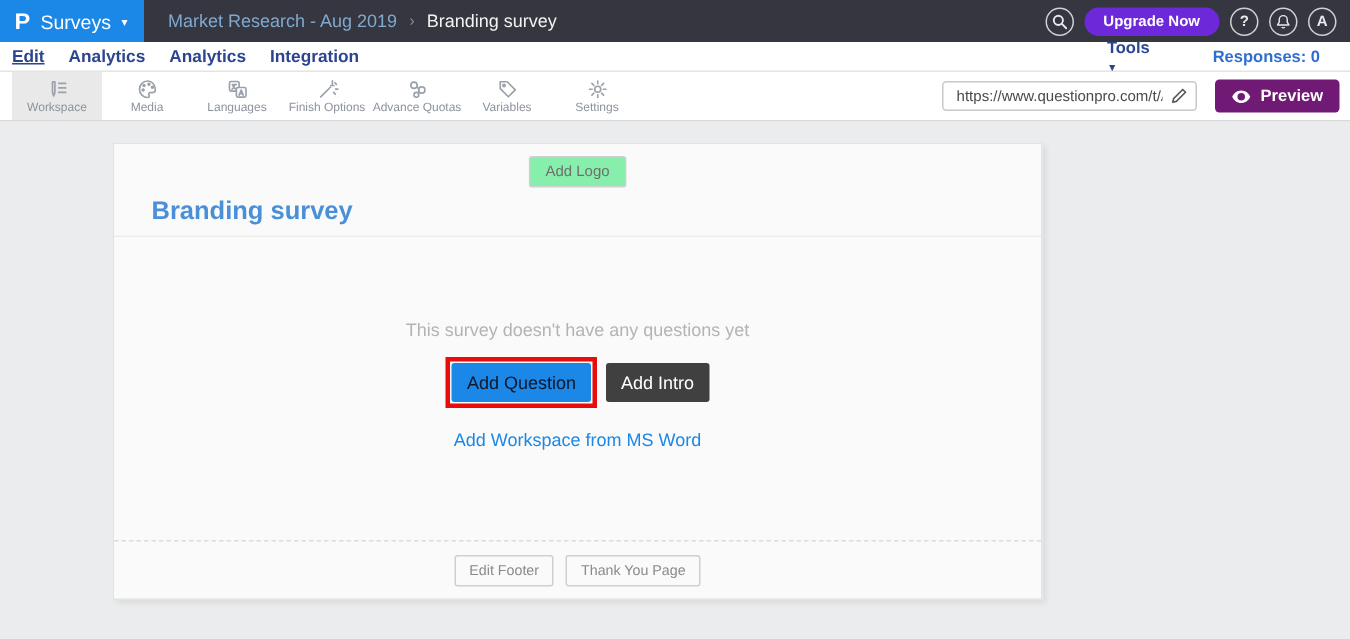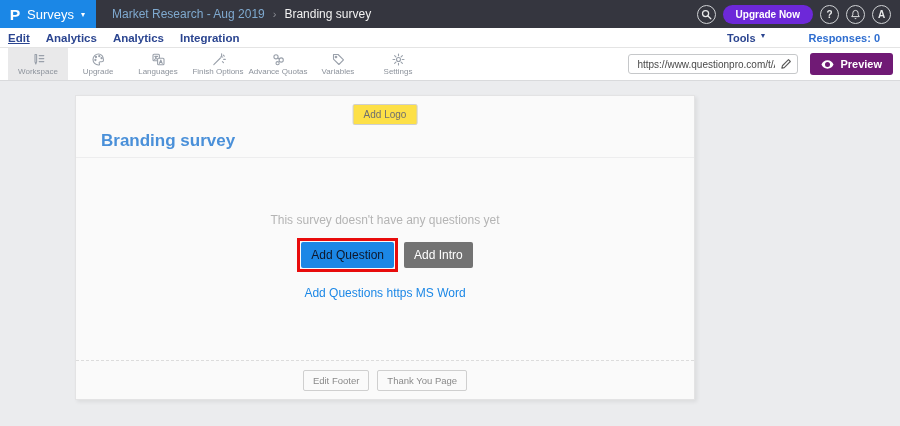--- a/index.html
+++ b/index.html
@@ -19,48 +19,48 @@
   .topbar-right { margin-left:auto; display:flex; align-items:center; gap:7px; padding-right:9px; }
   .circle-btn { width:19px; height:19px; border:1.5px solid #cfd1d4; border-radius:50%; display:flex; align-items:center; justify-content:center; color:#e8e9ea; font-size:10px; font-weight:bold; cursor:pointer; background:transparent; flex:0 0 auto; }
   .upgrade-btn { background:#6d28d9; border:none; color:#fff; font-weight:bold; font-size:10px; padding:4px 13px; border-radius:10px; cursor:pointer; font-family:inherit; }
 
   
   .menubar { height:20px; background:#fff; border-bottom:1px solid #e4e4e4; display:flex; align-items:center; padding:0 20px 0 8px; }
   .menu-tabs { display:flex; gap:16px; }
   .menu-tab { font-size:11.5px; font-weight:bold; color:#2b4590; cursor:pointer; }
   .menu-tab.active { text-decoration:underline; }
   .menubar-right { margin-left:auto; display:flex; align-items:center; gap:42px; }
-  .tools-menu { font-size:11px; font-weight:bold; color:#2b4590; cursor:pointer; display:flex; align-items:flex-start; gap:4px; }
+  .tools-menu { font-size:11px; font-weight:bold; color:#2b4590; cursor:pointer; display:flex; align-items:flex-start; gap:4px;flex-direction:column; }
   .tools-caret { font-size:7px; }
   .responses { font-size:11px; font-weight:bold; color:#2f6ed0; }
 
   
   .toolbar { height:33px; background:#fff; border-bottom:1px solid #d9dadc; display:flex; align-items:stretch; padding-left:8px; }
   .tool-item { width:60px; display:flex; flex-direction:column; align-items:center; justify-content:center; gap:0; cursor:pointer; }
   .tool-item.active { background:#e9e9ea; }
   .tool-item svg { stroke:#9aa1ab; fill:none; stroke-width:1.1; stroke-linecap:round; stroke-linejoin:round; }
   .tool-label { font-size:8px; color:#8d939c; white-space:nowrap; }
   .toolbar-right { margin-left:auto; display:flex; align-items:center; gap:12px; padding-right:7px; }
   .url-wrap { position:relative; }
   .url-input { width:170px; height:20px; border:1px solid #c6c8ca; border-radius:3px; font-size:10px; color:#4a4a4a; padding:0 22px 0 8px; font-family:inherit; background:#fff; }
   .url-edit-icon { position:absolute; right:6px; top:4px; cursor:pointer; }
   .preview-btn { background:#701a75; border:none; color:#fff; font-size:11px; font-weight:bold; border-radius:3px; padding:5px 11px; display:flex; align-items:center; gap:6px; cursor:pointer; font-family:inherit; }
 
   
   .content { height:345px; padding-top:14px; }
   .survey-card { margin-left:75px; width:620px; height:305px; background:#fafafa; border:1px solid #e3e3e4; box-shadow:2px 2px 4px rgba(0,0,0,0.07); display:flex; flex-direction:column; }
   .card-header { position:relative; height:62px; border-bottom:1px solid #ededee; flex:0 0 auto; }
-  .add-logo-btn { position:absolute; top:8px; left:50%; transform:translateX(-50%); background:#fde047; border:1px solid #cfcfcf; border-radius:2px; color:#6f6f6f; font-size:10px; padding:4px 10px; cursor:pointer; font-family:inherit; }
+  .add-logo-btn { position:absolute; top:8px; left:50%; transform:translateX(-50%); background:#86efac; border:1px solid #cfcfcf; border-radius:2px; color:#6f6f6f; font-size:10px; padding:4px 10px; cursor:pointer; font-family:inherit; }
   .survey-title { position:absolute; left:25px; bottom:6px; font-size:17px; color:#4a90d9; }
   .card-body { flex:1 1 auto; display:flex; flex-direction:column; align-items:center; padding-top:55px; }
   .empty-msg { font-size:12px; color:#b4b4b4; }
   .btn-row { display:flex; align-items:center; margin-top:11px; }
   .red-highlight { border:3px solid #e80c0c; padding:1px; display:inline-flex; }
   .add-question-btn { background:#1b87e6; border:none; color:#0f172a; font-size:12px; padding:6px 10px; border-radius:2px; cursor:pointer; font-family:inherit; }
-  .add-intro-btn { background:#737373; border:none; color:#fff; font-size:12px; padding:6px 10px; border-radius:2px; margin-left:6px; cursor:pointer; font-family:inherit; }
+  .add-intro-btn { background:#404040; border:none; color:#fff; font-size:12px; padding:6px 10px; border-radius:2px; margin-left:6px; cursor:pointer; font-family:inherit; }
   .ms-word-link { margin-top:14px; font-size:12px; color:#1b87e6; text-decoration:none; cursor:pointer; }
   .card-footer { flex:0 0 39px; border-top:1px dashed #dcdcdc; display:flex; align-items:center; justify-content:center; gap:8px; }
   .footer-btn { background:#fafafa; border:1px solid #cfcfcf; border-radius:2px; color:#8a8a8a; font-size:9.5px; padding:4px 9px; cursor:pointer; font-family:inherit; }
 </style>
 </head>
 <body>
 
 <header class="topbar">
   <div class="logo-section">
     <span class="logo-mark">P</span>
@@ -122,21 +122,21 @@
   </div>
 
   <div class="tool-item">
     <svg width="15" height="15" viewBox="0 0 15 15">
       <path d="M7.5 2a5.5 5.5 0 1 0 0 11c1.1 0 1.3-.9.8-1.6-.5-.8.1-1.7 1.1-1.7h1.4c1 0 1.7-.8 1.7-1.8C12.5 4.4 10.3 2 7.5 2z"></path>
       <circle cx="5" cy="5" r=".6"></circle>
         <circle cx="8.3" cy="4.2" r=".6"></circle>
         <circle cx="10.6" cy="6.2" r=".6"></circle>
         <circle cx="4.4" cy="8" r=".6"></circle>
     </svg>
-    <span class="tool-label">Upgrade</span>
+    <span class="tool-label">Media</span>
   </div>
 
 
   <div class="tool-item">
     <svg width="15" height="15" viewBox="0 0 15 15">
       <rect x="2" y="2.3" width="6.4" height="6.4" rx="1"></rect>
       <path d="M3.8 4.4h2.8M5.2 4.4v.6c0 1.2-.9 2.2-1.6 2.6M4.4 5.4c.4 1 1.3 1.8 2.2 2"></path>
       <rect x="6.6" y="6.3" width="6.4" height="6.4" rx="1" fill="#fff"></rect>
       <path d="M8.4 11.4l1.4-3.4 1.4 3.4M8.9 10.4h1.9"></path>
     </svg>
@@ -202,21 +202,21 @@
     </div>
 
     <div class="card-body">
       <p class="empty-msg">This survey doesn't have any questions yet</p>
       <div class="btn-row">
         <span class="red-highlight">
           <button class="add-question-btn">Add Question</button>
         </span>
         <button class="add-intro-btn">Add Intro</button>
       </div>
-      <a class="ms-word-link">Add Questions https MS Word</a>
+      <a class="ms-word-link">Add Workspace from MS Word</a>
     </div>
 
     <div class="card-footer">
       <button class="footer-btn">Edit Footer</button>
       <button class="footer-btn">Thank You Page</button>
     </div>
 
   </section>
 </main>
 

